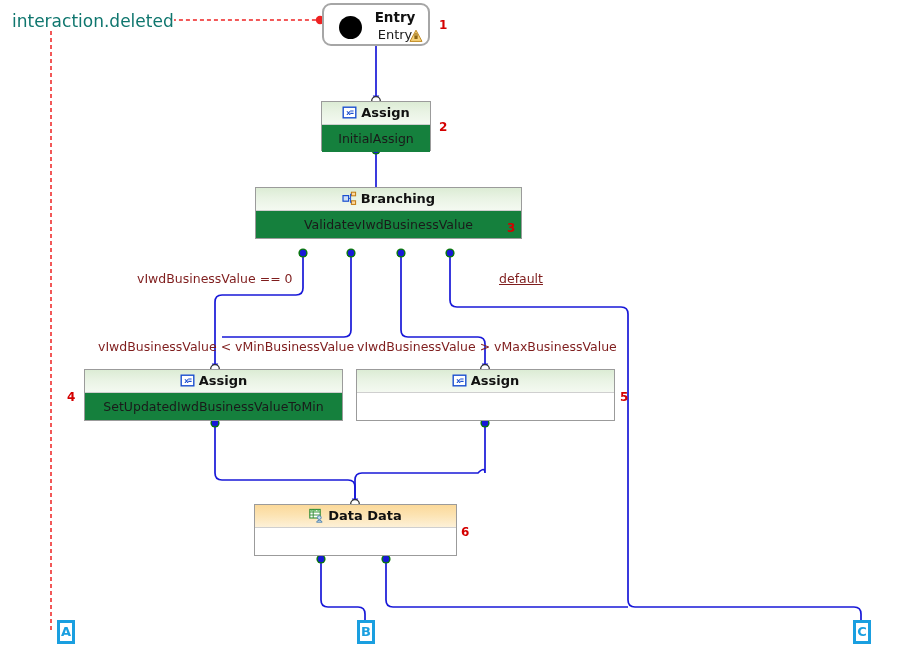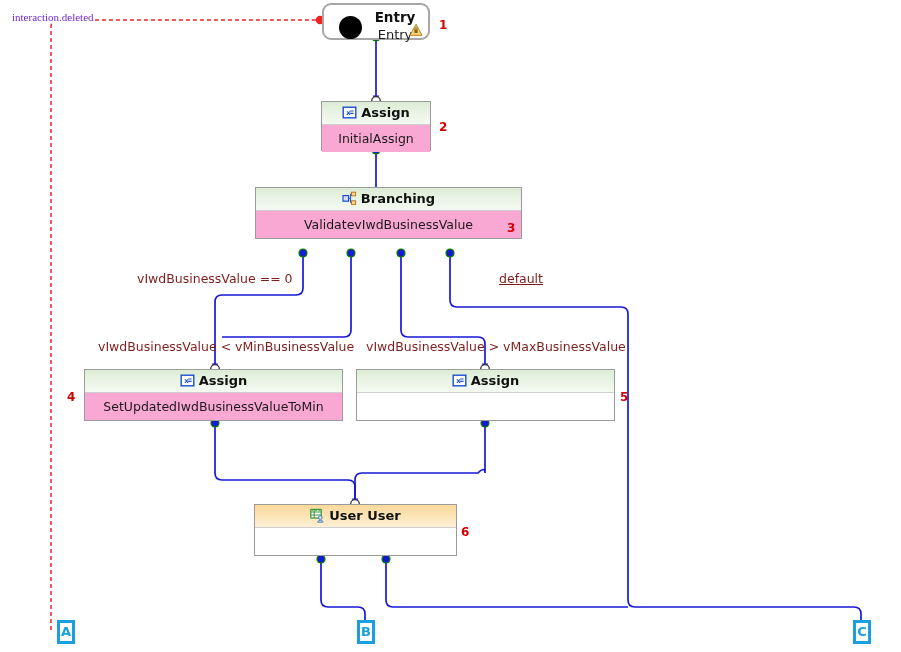--- a/index.html
+++ b/index.html
@@ -51,21 +51,21 @@
     width: 15px;
     height: 15px;
   }
   .node .body {
     height: 27px;
     line-height: 27px;
     font-size: 12.5px;
     color: #1a1a1a;
     text-align: center;
     white-space: nowrap;
-    background: #f9a8d4;
+    background: #15803d;
   }
   .hdr-green {
     background: linear-gradient(to bottom, #dcecd5 0%, #e9f3e4 45%, #f4f9f1 100%);
   }
   .hdr-orange {
     background: linear-gradient(to bottom, #fbd99a 0%, #fce3b2 45%, #fdf1d8 100%);
   }
 
   
   .node-entry {
@@ -128,26 +128,25 @@
     font-size: 12.5px;
     color: #7f1d1d;
     white-space: nowrap;
     z-index: 4;
     background: transparent;
   }
 
   
   .evlabel {
     position: absolute;
-    font-size: 11px;
-    color: #6d28d9;
+    font-size: 17px;
+    color: #0f766e;
     white-space: nowrap;
     z-index: 6;
     background: #ffffff;
-    font-family: Liberation Serif, serif;
   }
 
   
   .marker {
     position: absolute;
     width: 18px;
     height: 24px;
     box-sizing: border-box;
     background: #1a9fe0;
     z-index: 8;
@@ -237,21 +236,21 @@
 
     <g fill="#ffffff" stroke="#333333" stroke-width="1.3">
       <circle cx="376" cy="101" r="4.3"></circle>
       <circle cx="376" cy="201" r="4.3"></circle>
       <circle cx="215" cy="369" r="4.3"></circle>
       <circle cx="485" cy="369" r="4.3"></circle>
       <circle cx="355" cy="504" r="4.3"></circle>
     </g>
   </svg>
 
-  <div class="node-entry" style="left:322px; top:3px; width:108px; height:37px;">
+  <div class="node-entry" style="left:322px; top:3px; width:108px; height:43px;">
     <span class="dot"></span>
     <span class="t1">Entry</span>
     <span class="t2">Entry</span>
     <span class="warn">
       <svg width="14" height="14" viewBox="0 0 14 14" xmlns="http://www.w3.org/2000/svg">
         <path d="M7,1.2 L13,12.4 L1,12.4 Z" fill="#f6d27a" stroke="#c08a22" stroke-width="1"></path>
         <rect x="5.4" y="6.6" width="3.2" height="3.4" rx="0.6" fill="#8a6414"></rect>
         <path d="M5.9,6.8 v-1.1 a1.1,1.1 0 0 1 2.2,0 v1.1" fill="none" stroke="#8a6414" stroke-width="0.9"></path>
       </svg>
     </span>
@@ -319,29 +318,29 @@
       <span class="ico">
         <svg width="15" height="15" viewBox="0 0 15 15" xmlns="http://www.w3.org/2000/svg">
           <rect x="0.8" y="1.4" width="10.4" height="8.6" fill="#ffffff" stroke="#2f8a32" stroke-width="1.1"></rect>
           <path d="M0.8,4 h10.4 M4.2,1.4 v8.6 M0.8,7 h10.4" stroke="#2f8a32" stroke-width="0.9"></path>
           <rect x="1.3" y="1.9" width="2.4" height="1.6" fill="#74c273"></rect>
           <rect x="4.8" y="1.9" width="2.4" height="1.6" fill="#74c273"></rect>
           <rect x="8.2" y="1.9" width="2.5" height="1.6" fill="#74c273"></rect>
           <circle cx="10.3" cy="9.6" r="1.9" fill="#c9dff0" stroke="#4a7fae" stroke-width="0.9"></circle>
           <path d="M7.6,14.2 a2.8,2.4 0 0 1 5.5,0 Z" fill="#c9dff0" stroke="#4a7fae" stroke-width="0.9"></path>
         </svg>
-      </span><span>User User</span>
+      </span><span>Data Data</span>
     </div>
   </div>
   <div class="idx" style="left:461px; top:525px;">6</div>
 
   <div class="elabel" style="left:137px; top:271px;">vIwdBusinessValue == 0</div>
   <div class="elabel" style="left:499px; top:271px;text-decoration:underline;">default</div>
   <div class="elabel" style="left:98px; top:339px;">vIwdBusinessValue &lt; vMinBusinessValue</div>
-  <div class="elabel" style="left:366px; top:339px;">vIwdBusinessValue &gt; vMaxBusinessValue</div>
+  <div class="elabel" style="left:357px; top:339px;">vIwdBusinessValue &gt; vMaxBusinessValue</div>
 
   <div class="evlabel" style="left:12px; top:11px;">interaction.deleted</div>
 
   <div class="marker" style="left:57px; top:620px;">
     <span class="inner">A</span>
   </div>
   <div class="marker" style="left:357px; top:620px;">
     <span class="inner">B</span>
   </div>
   <div class="marker" style="left:853px; top:620px;">

